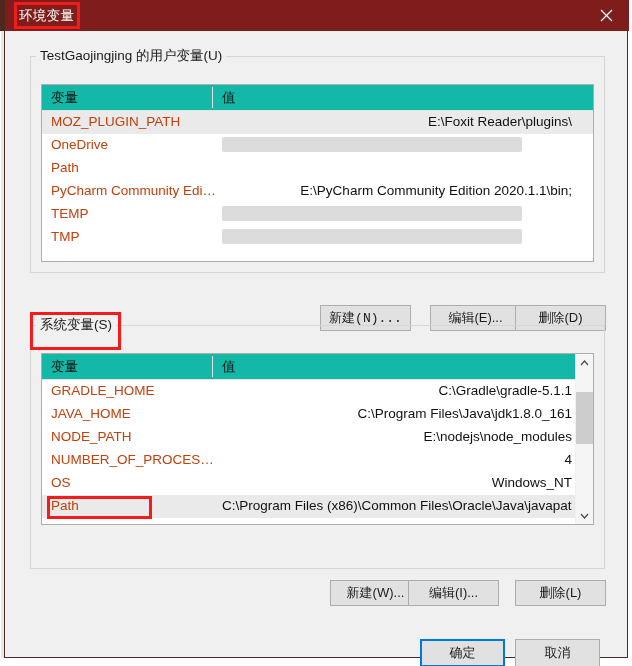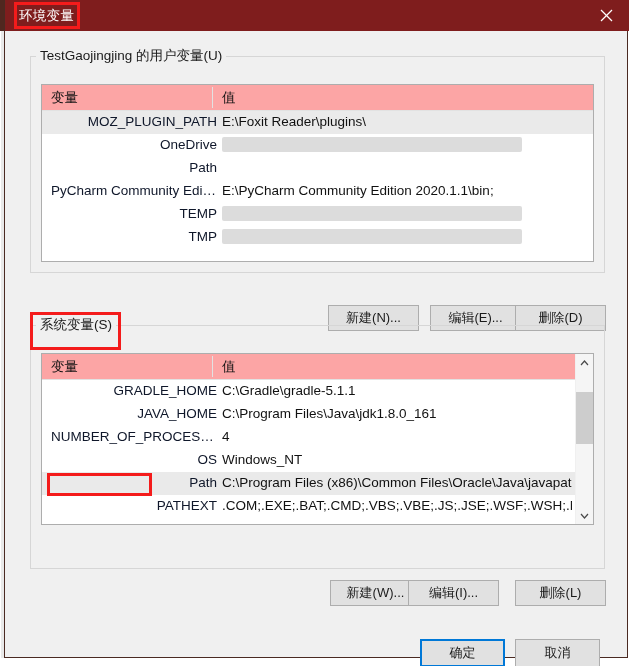--- a/index.html
+++ b/index.html
@@ -122,21 +122,21 @@
     border: 1px solid #adadad;
     box-sizing: border-box;
     overflow: hidden;
   }
   #user-list { left: 36px; top: 53px; width: 553px; height: 178px; }
   #sys-list  { left: 36px; top: 322px; width: 553px; height: 172px; }
 
   .lv-header {
     position: relative;
     height: 25px;
-    background: #fca5a5;
+    background: #14b8a6;
     border-bottom: 1px solid #e2e2e2;
   }
   .lv-col-head {
     position: absolute;
     top: 4px;
     font-size: 13.5px;
     color: #111111;
     white-space: nowrap;
   }
   .lv-col-head.c1 { left: 9px; }
@@ -156,35 +156,35 @@
     height: 23px;
     white-space: nowrap;
   }
   .lv-row.selected { background: #eaeaea; }
   .lv-name {
     position: absolute;
     left: 9px;
     top: 3px;
     width: 166px;
     font-size: 13.5px;
-    color: #0f172a;
+    color: #c2410c;
     overflow: hidden;
     text-overflow: ellipsis;
     white-space: nowrap;
-    text-align: right;
   }
   .lv-value {
     position: absolute;
     left: 180px;
     top: 3px;
     width: 350px;
     font-size: 13.5px;
     color: #111111;
     overflow: hidden;
     white-space: nowrap;
+    text-align: right;
   }
   .lv-value.redacted {
     color: transparent;
     background: #dcdcdc;
     border-radius: 2px;
     height: 15px;
     filter: blur(0.4px);
   }
   .lv-value.partial-redacted::after {
     content: "";
@@ -251,21 +251,21 @@
     color: #1a1a1a;
     display: flex;
     align-items: center;
     justify-content: center;
     cursor: default;
     white-space: nowrap;
     font-family: "Liberation Sans", "DejaVu Sans", sans-serif;
   }
   .btn-row-user .btn, .btn-row-sys .btn { width: 91px; height: 26px; }
 
-  #btn-user-new  { left: 323px; top: 274px; }
+  #btn-user-new  { left: 315px; top: 274px; font-family: Liberation Mono, monospace; }
   #btn-user-edit { left: 425px; top: 274px; }
   #btn-user-del  { left: 510px; top: 274px; width: 91px; }
 
   #btn-sys-new  { left: 325px; top: 549px; }
   #btn-sys-edit { left: 403px; top: 549px; }
   #btn-sys-del  { left: 510px; top: 549px; width: 91px; text-align: center; }
 
   #btn-ok {
     left: 415px; top: 608px; width: 85px; height: 28px;
     background: #e1e1e1;
@@ -380,20 +380,24 @@
         <div class="lv-col-head c2">值</div>
       </div>
       <div class="lv-body" id="sys-list-body">
           <div class="lv-row">
             <div class="lv-name">GRADLE_HOME</div>
             <div class="lv-value">C:\Gradle\gradle-5.1.1</div>
           </div>
           <div class="lv-row">
             <div class="lv-name">JAVA_HOME</div>
             <div class="lv-value">C:\Program Files\Java\jdk1.8.0_161</div>
+          </div>
+          <div class="lv-row">
+            <div class="lv-name">NODE_PATH</div>
+            <div class="lv-value">E:\nodejs\node_modules</div>
           </div>
           <div class="lv-row">
             <div class="lv-name">NUMBER_OF_PROCESSORS</div>
             <div class="lv-value">4</div>
           </div>
           <div class="lv-row">
             <div class="lv-name">OS</div>
             <div class="lv-value">Windows_NT</div>
           </div>
           <div class="lv-row selected">

